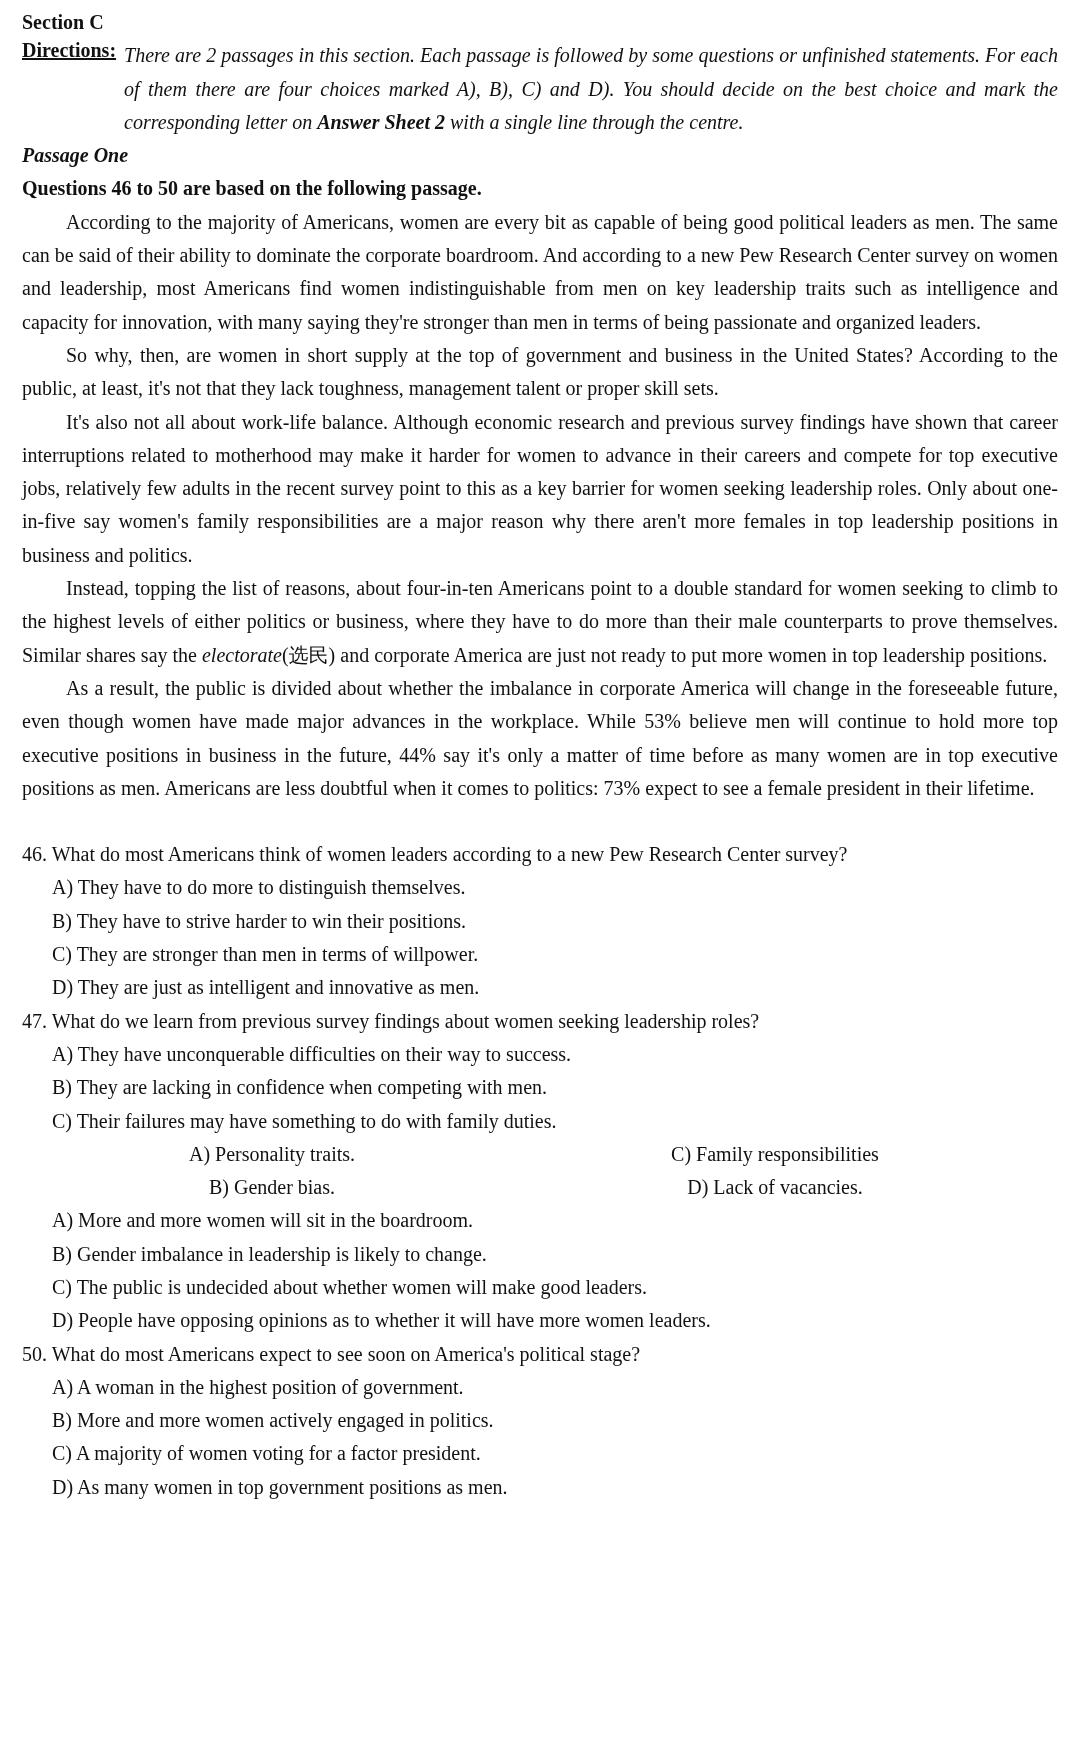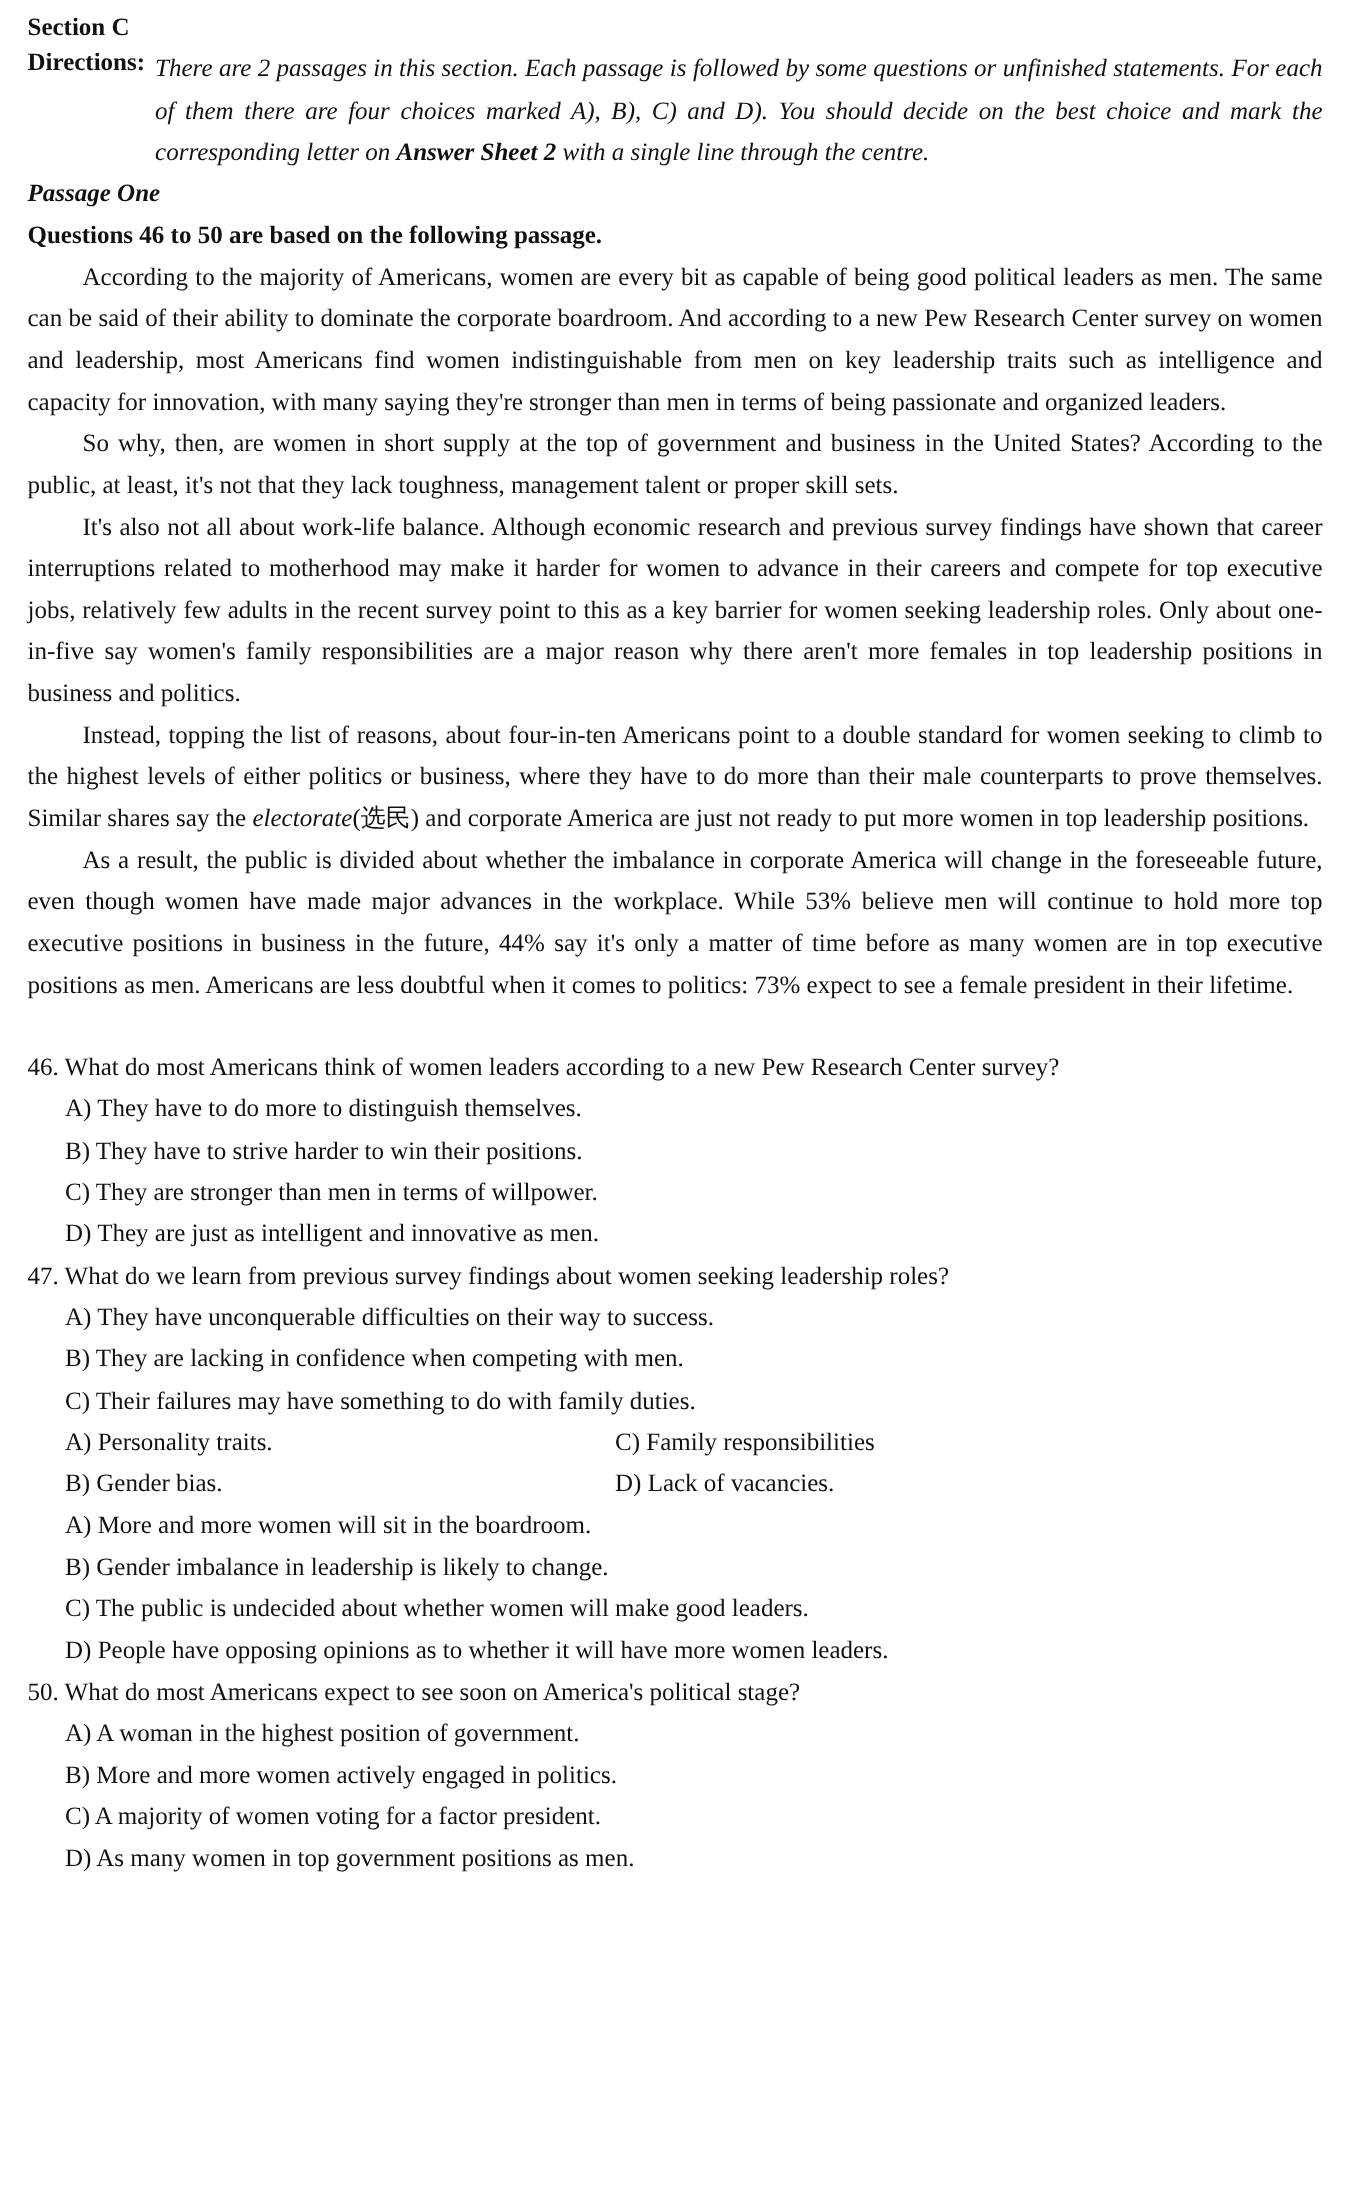--- a/index.html
+++ b/index.html
@@ -5,29 +5,29 @@
   html, body { margin: 0; padding: 0; background: #ffffff; }
   body {
     width: 1080px; height: 1748px; overflow: hidden;
     font-family: "Liberation Serif", serif; color: #111; font-size: 20px;
   }
   .page { position: relative; padding: 6px 22px 0 22px; }
   .line { line-height: 33.3px; }
   .bold { font-weight: bold; }
   .ital { font-style: italic; }
   .directions { display: flex; }
-  .dir-label { font-weight: bold; white-space: nowrap; margin-right: 8px; }
+  .dir-label { font-weight: bold; white-space: nowrap; margin-right: 8px; text-decoration: underline; }
   .dir-text { font-style: italic; text-align: justify; text-align-last: left; line-height: 33.3px; }
   .dir-text b { font-style: italic; }
   .para { text-indent: 44px; text-align: justify; line-height: 33.3px; margin: 0; }
   .gap { height: 33px; }
   .question { line-height: 33.3px; }
   .option { padding-left: 30px; line-height: 33.3px; }
   .grid2 { display: grid; grid-template-columns: 440px 1fr; padding-left: 30px; }
-  .grid2 .opt { line-height: 33.3px; }
+  .grid2 .opt { line-height: 33.3px; text-align: center; }
 </style>
 </head>
 <body>
 
 <div class="page">
   <div class="line bold">Section C</div>
 
   <div class="directions">
     <span class="dir-label">Directions:</span>
     <div class="dir-text"><span>There are 2 passages in this section. Each passage is followed by some questions or unfinished statements. For each of them there are four choices marked A), B), C) and D). You should decide on the best choice and mark the corresponding letter on </span><b>Answer Sheet 2</b><span> with a single line through the centre.</span></div>

